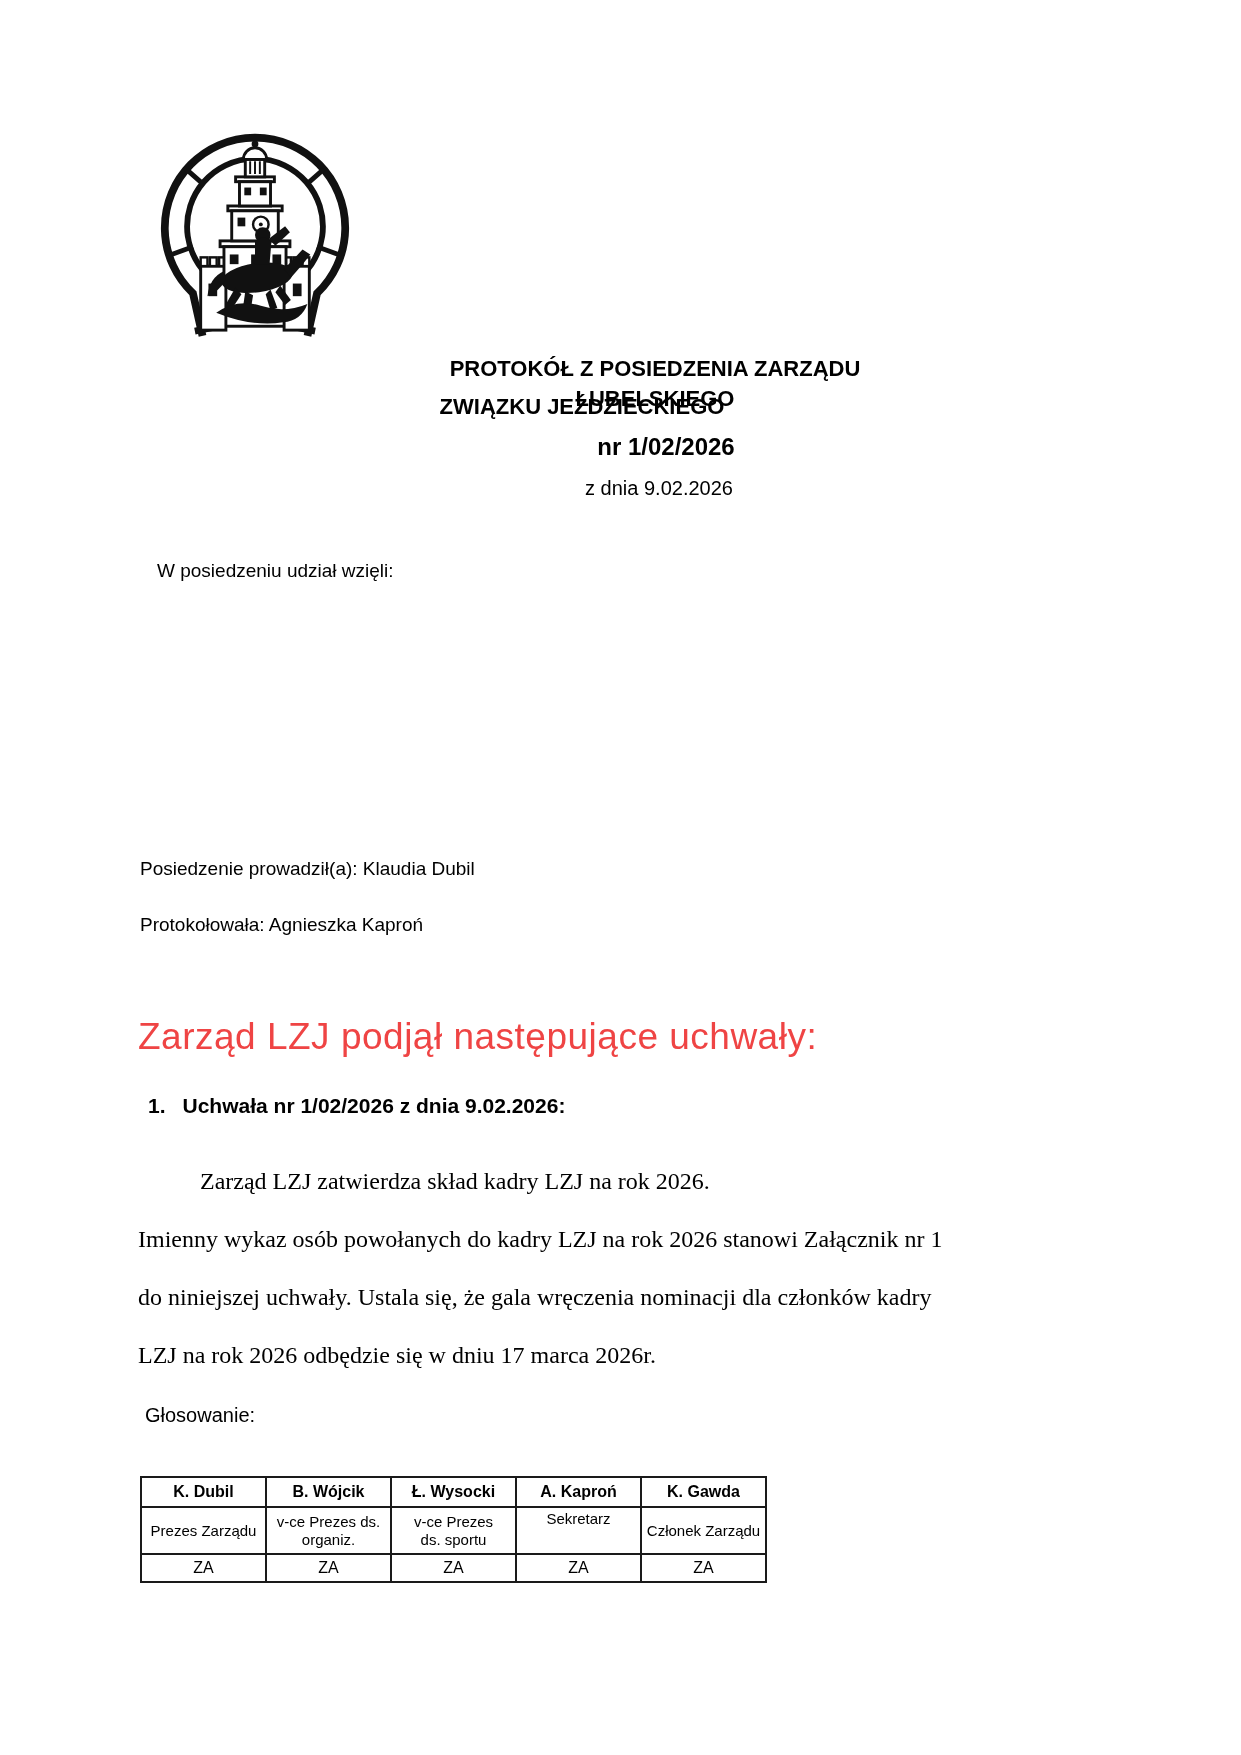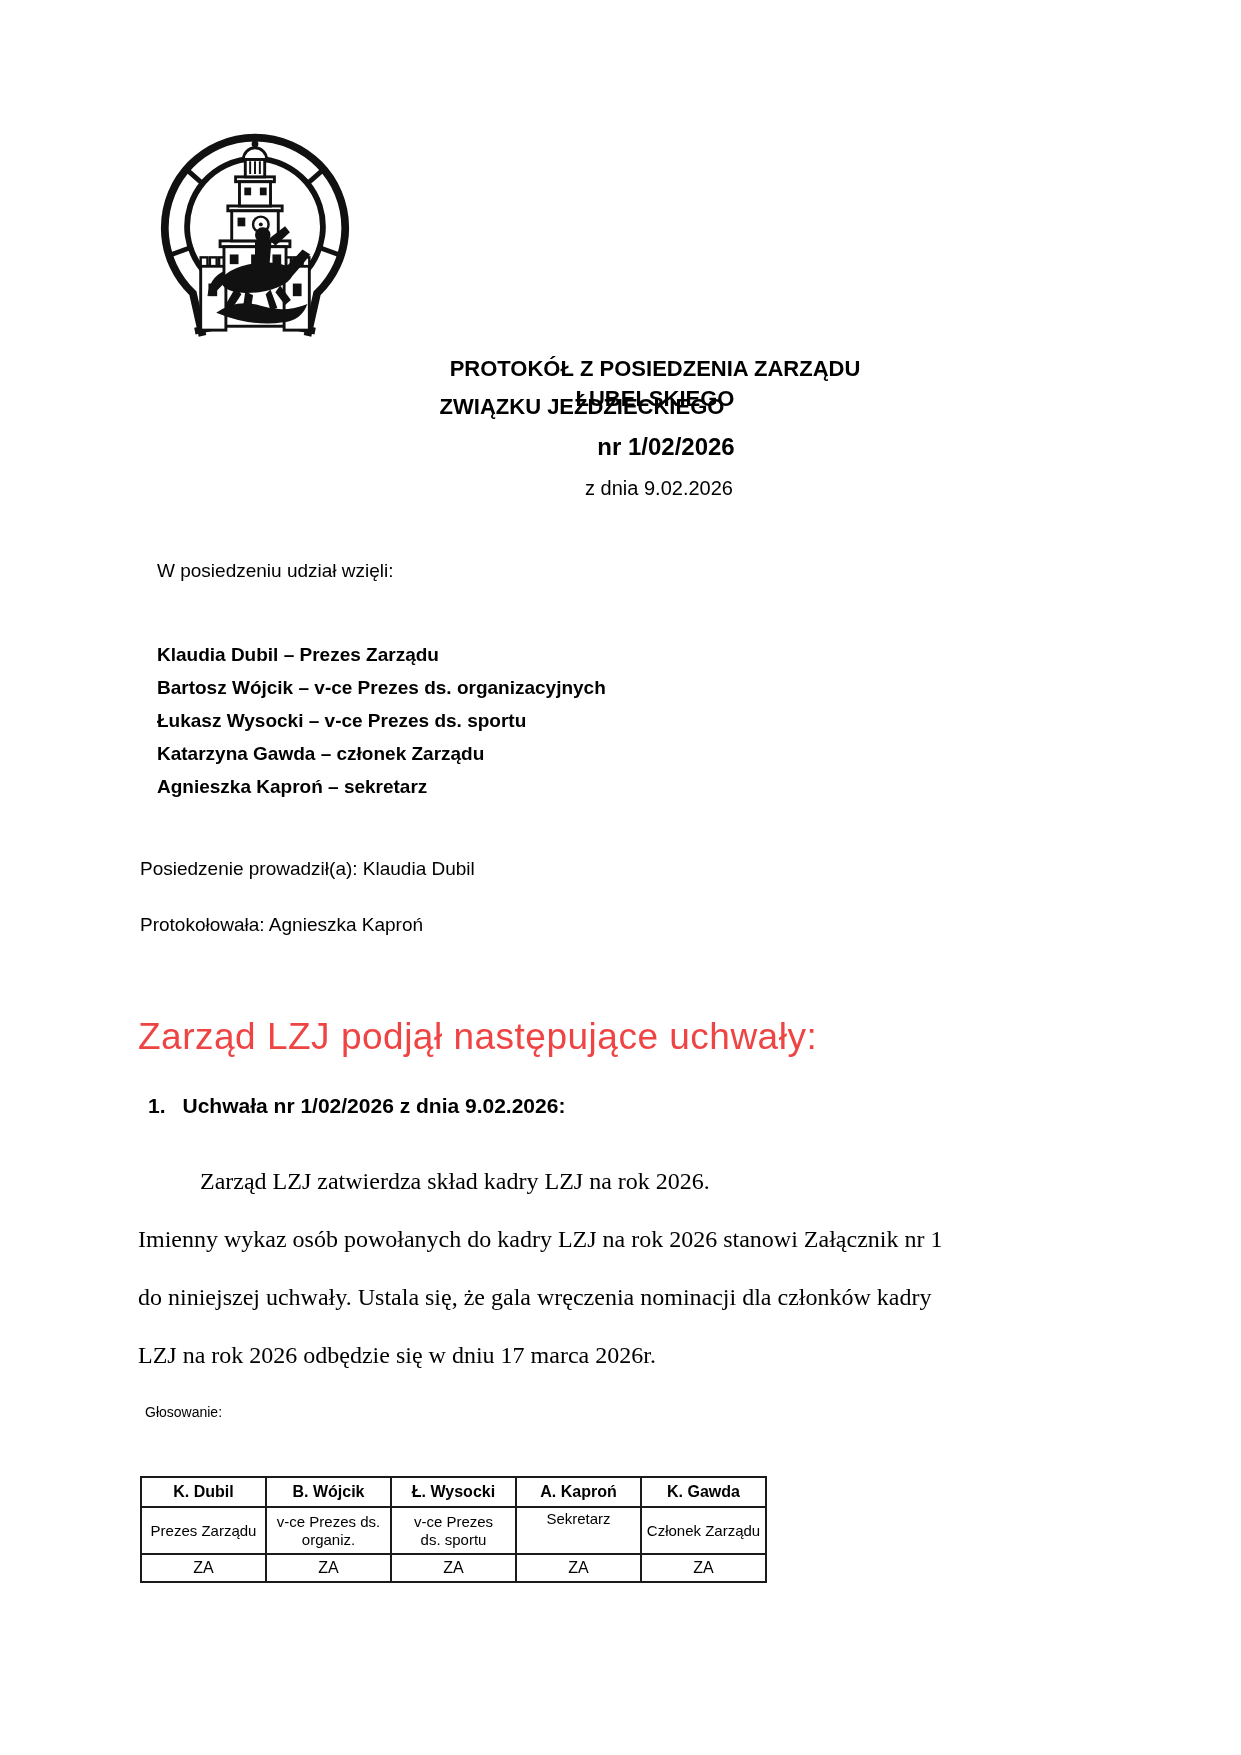--- a/index.html
+++ b/index.html
@@ -27,21 +27,21 @@
   .item { position:absolute; left:148px; top:1094px; font-size:21px; }
   .item .num { font-weight:bold; margin-right:17px; }
   .item .txt { font-weight:bold; }
 
   .serif-line { position:absolute; left:138px; font-family:"Liberation Serif", serif; font-size:24px; }
   .s1 { left:200px; top:1168px;text-align:right; }
   .s2 { top:1226px; }
   .s3 { top:1284px; }
   .s4 { top:1342px; }
 
-  .voting-label { position:absolute; left:145px; top:1404px; font-size:14px; }
+  .voting-label { position:absolute; left:145px; top:1404px; font-size:20px; }
 
   
   .vtable { position:absolute; left:140px; top:1476px; border-collapse:collapse; table-layout:fixed; }
   .vtable td, .vtable th { border:2px solid #1a1a1a; width:125px; text-align:center; padding:2px 4px; overflow:hidden; }
   .vtable th { font-size:16px; font-weight:bold; height:30px; }
   .vtable .role { font-size:15px; height:47px; vertical-align:middle; white-space:pre-line; line-height:18px; }
   .vtable .role.vtop { vertical-align:top; }
   .vtable .vote { font-size:16px; font-weight:normal; height:28px; }
 </style>
 </head>
@@ -108,27 +108,20 @@
     </g>
   </svg>
 
   <div class="title-line tl1">PROTOKÓŁ Z POSIEDZENIA ZARZĄDU LUBELSKIEGO</div>
   <div class="title-line tl2">ZWIĄZKU JEŹDZIECKIEGO</div>
   <div class="title-line tl3">nr 1/02/2026</div>
   <div class="title-line tl4">z dnia 9.02.2026</div>
 
   <div class="intro">W posiedzeniu udział wzięli:</div>
 
-  <div class="members">
-    <div>Klaudia Dubil – Prezes Zarządu</div>
-    <div>Bartosz Wójcik – v-ce Prezes ds. organizacyjnych</div>
-    <div>Łukasz Wysocki – v-ce Prezes ds. sportu</div>
-    <div>Katarzyna Gawda – członek Zarządu</div>
-    <div>Agnieszka Kaproń – sekretarz</div>
-  </div>
 
   <div class="chair">Posiedzenie prowadził(a): Klaudia Dubil</div>
   <div class="secretary">Protokołowała: Agnieszka Kaproń</div>
 
   <h1 class="heading">Zarząd LZJ podjął następujące uchwały:</h1>
 
   <div class="item">
     <span class="num">1.</span><span class="txt">Uchwała nr 1/02/2026 z dnia 9.02.2026:</span>
   </div>
 

